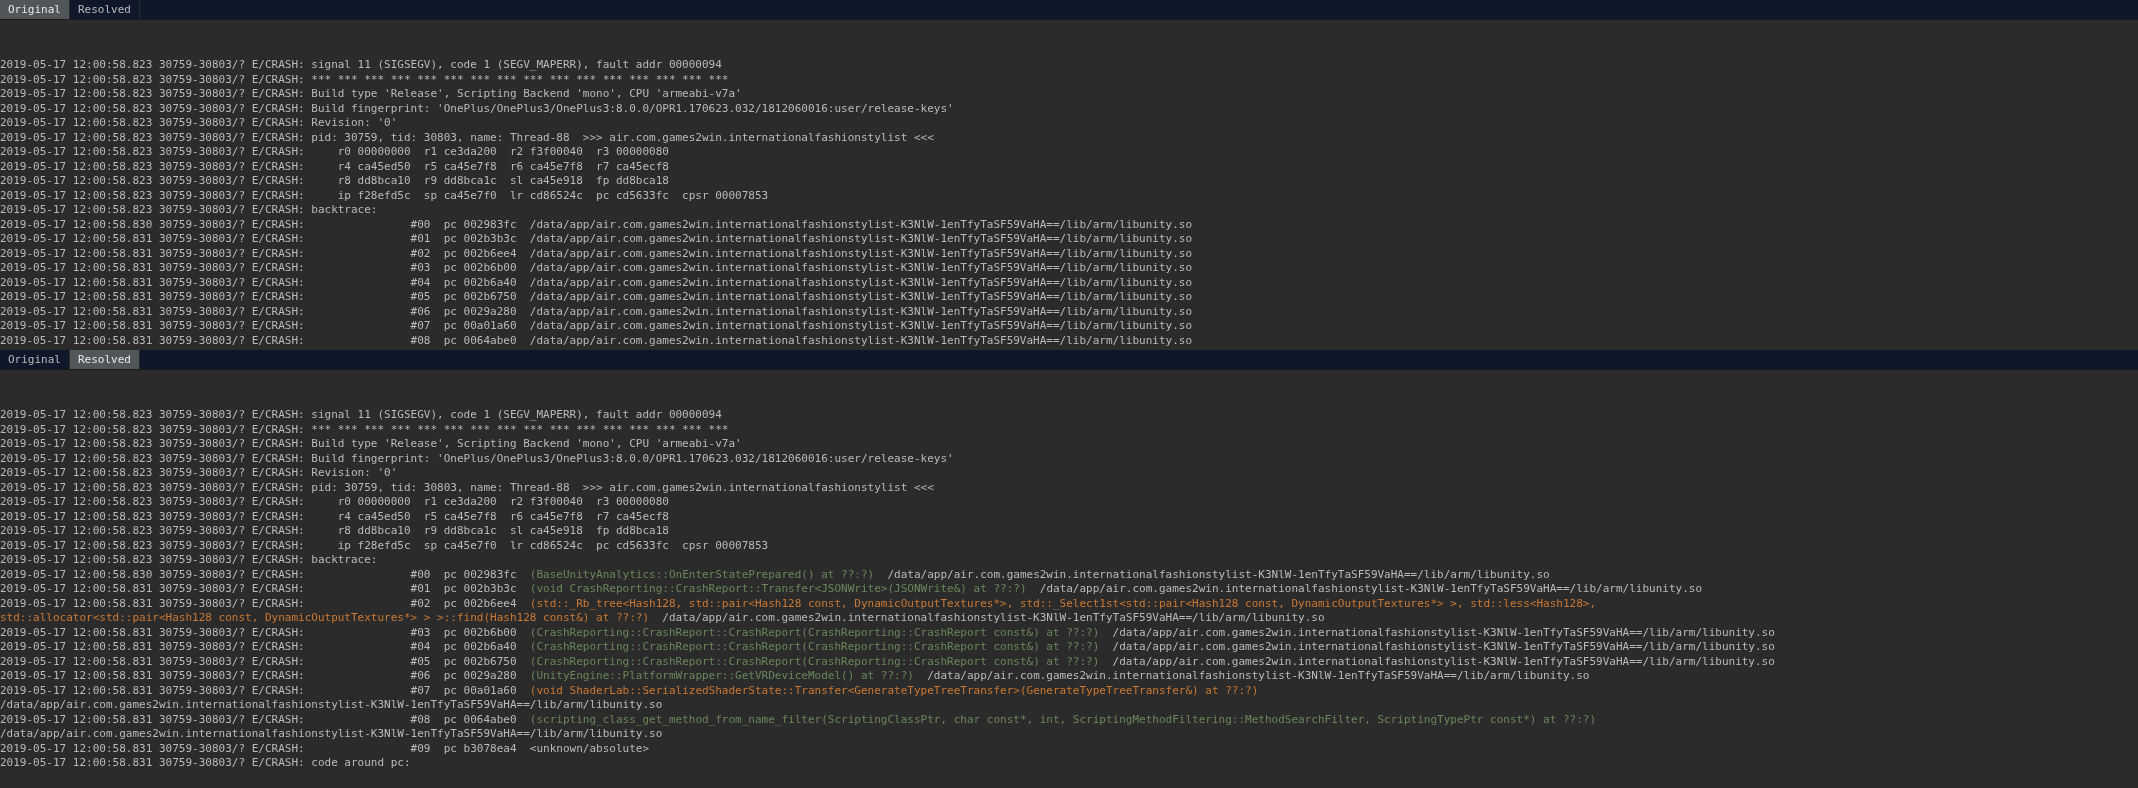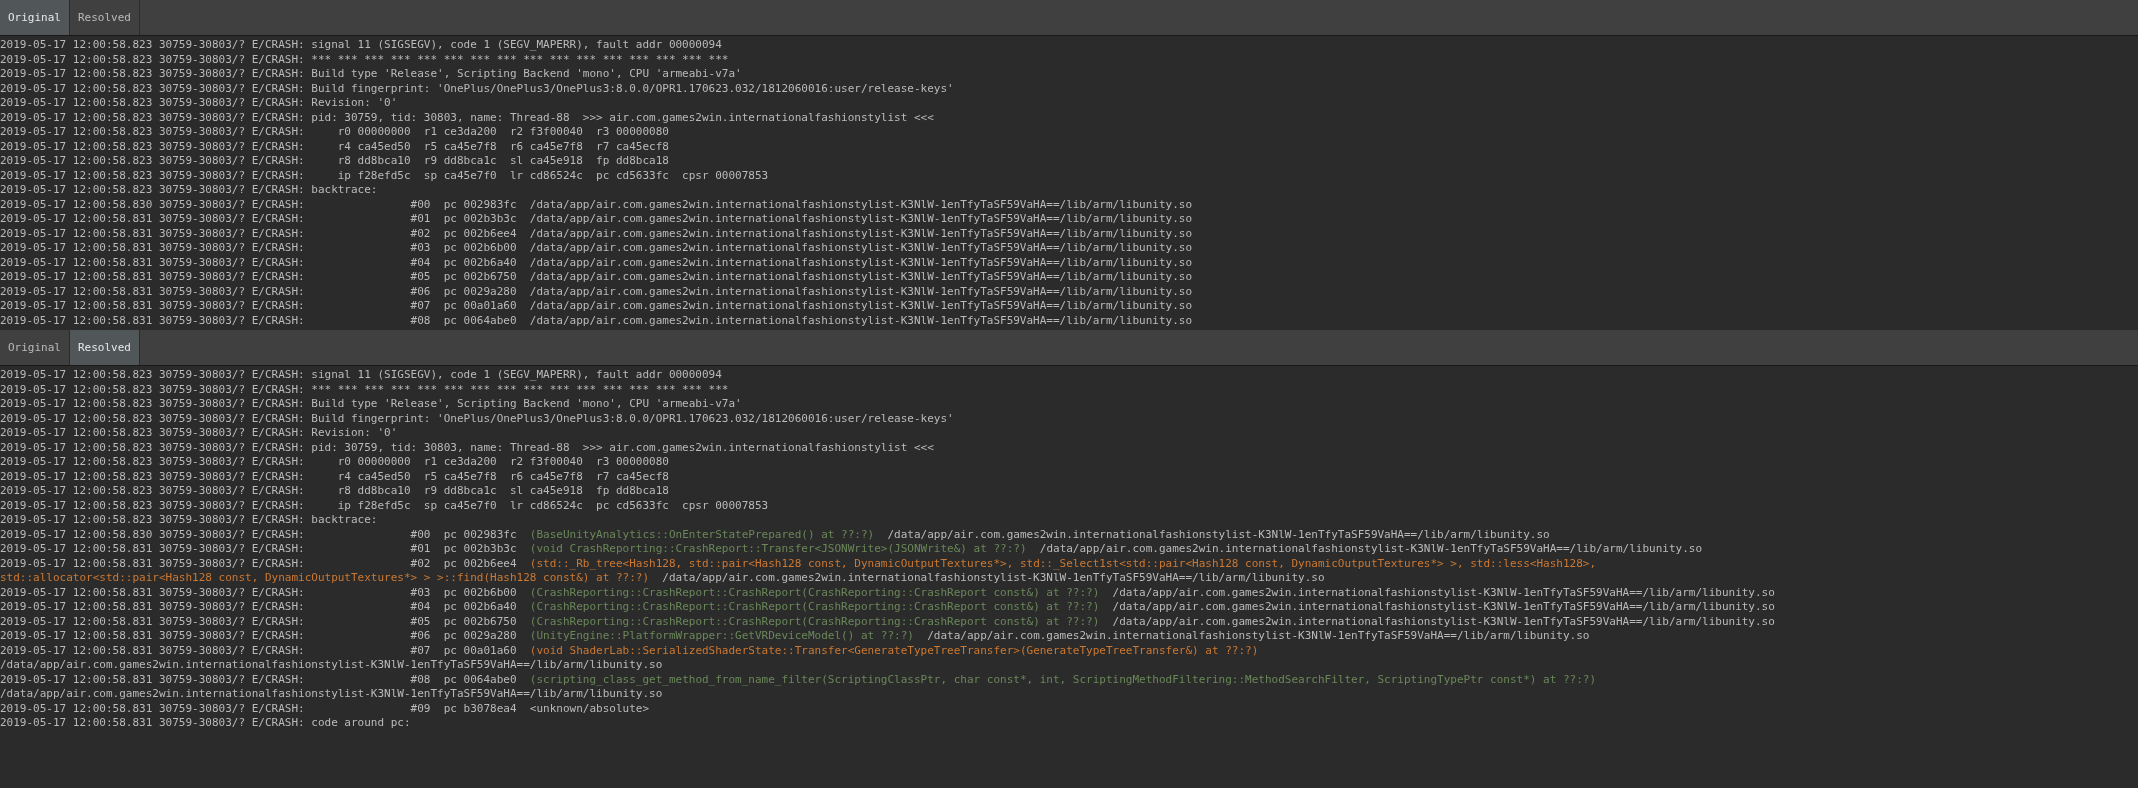--- a/index.html
+++ b/index.html
@@ -10,22 +10,22 @@
     color: #bababa;
     width: 2138px;
     overflow-x: hidden;
   }
   .pane {
     width: 100%;
     background: #2b2b2b;
   }
   .tab-bar {
     display: flex;
-    background: #404040;
-    height: 36px;
+    background: #0f172a;
+    height: 20px;
     border-bottom: 1px solid #1a1a1a;
   }
   .tab {
     padding: 2px 8px;
     color: #bababa;
     font-size: 11px;
     cursor: pointer;
     border-right: 1px solid #2b2b2b;
     display: flex;
     align-items: center;
@@ -35,20 +35,21 @@
     color: #e8e8e8;
   }
   .log-area {
     padding: 2px 0;
     white-space: pre;
     font-family: 'Consolas', 'Monaco', monospace;
     font-size: 11px;
     line-height: 14.5px;
     color: #bababa;
     overflow: hidden;
+    margin-top: 36px;
   }
   .log-line {
     white-space: pre;
   }
   .green { color: #6a8759; text-align: right; }
   .yellow { color: #cc7832; }
 </style>
 </head>
 <body>
 

